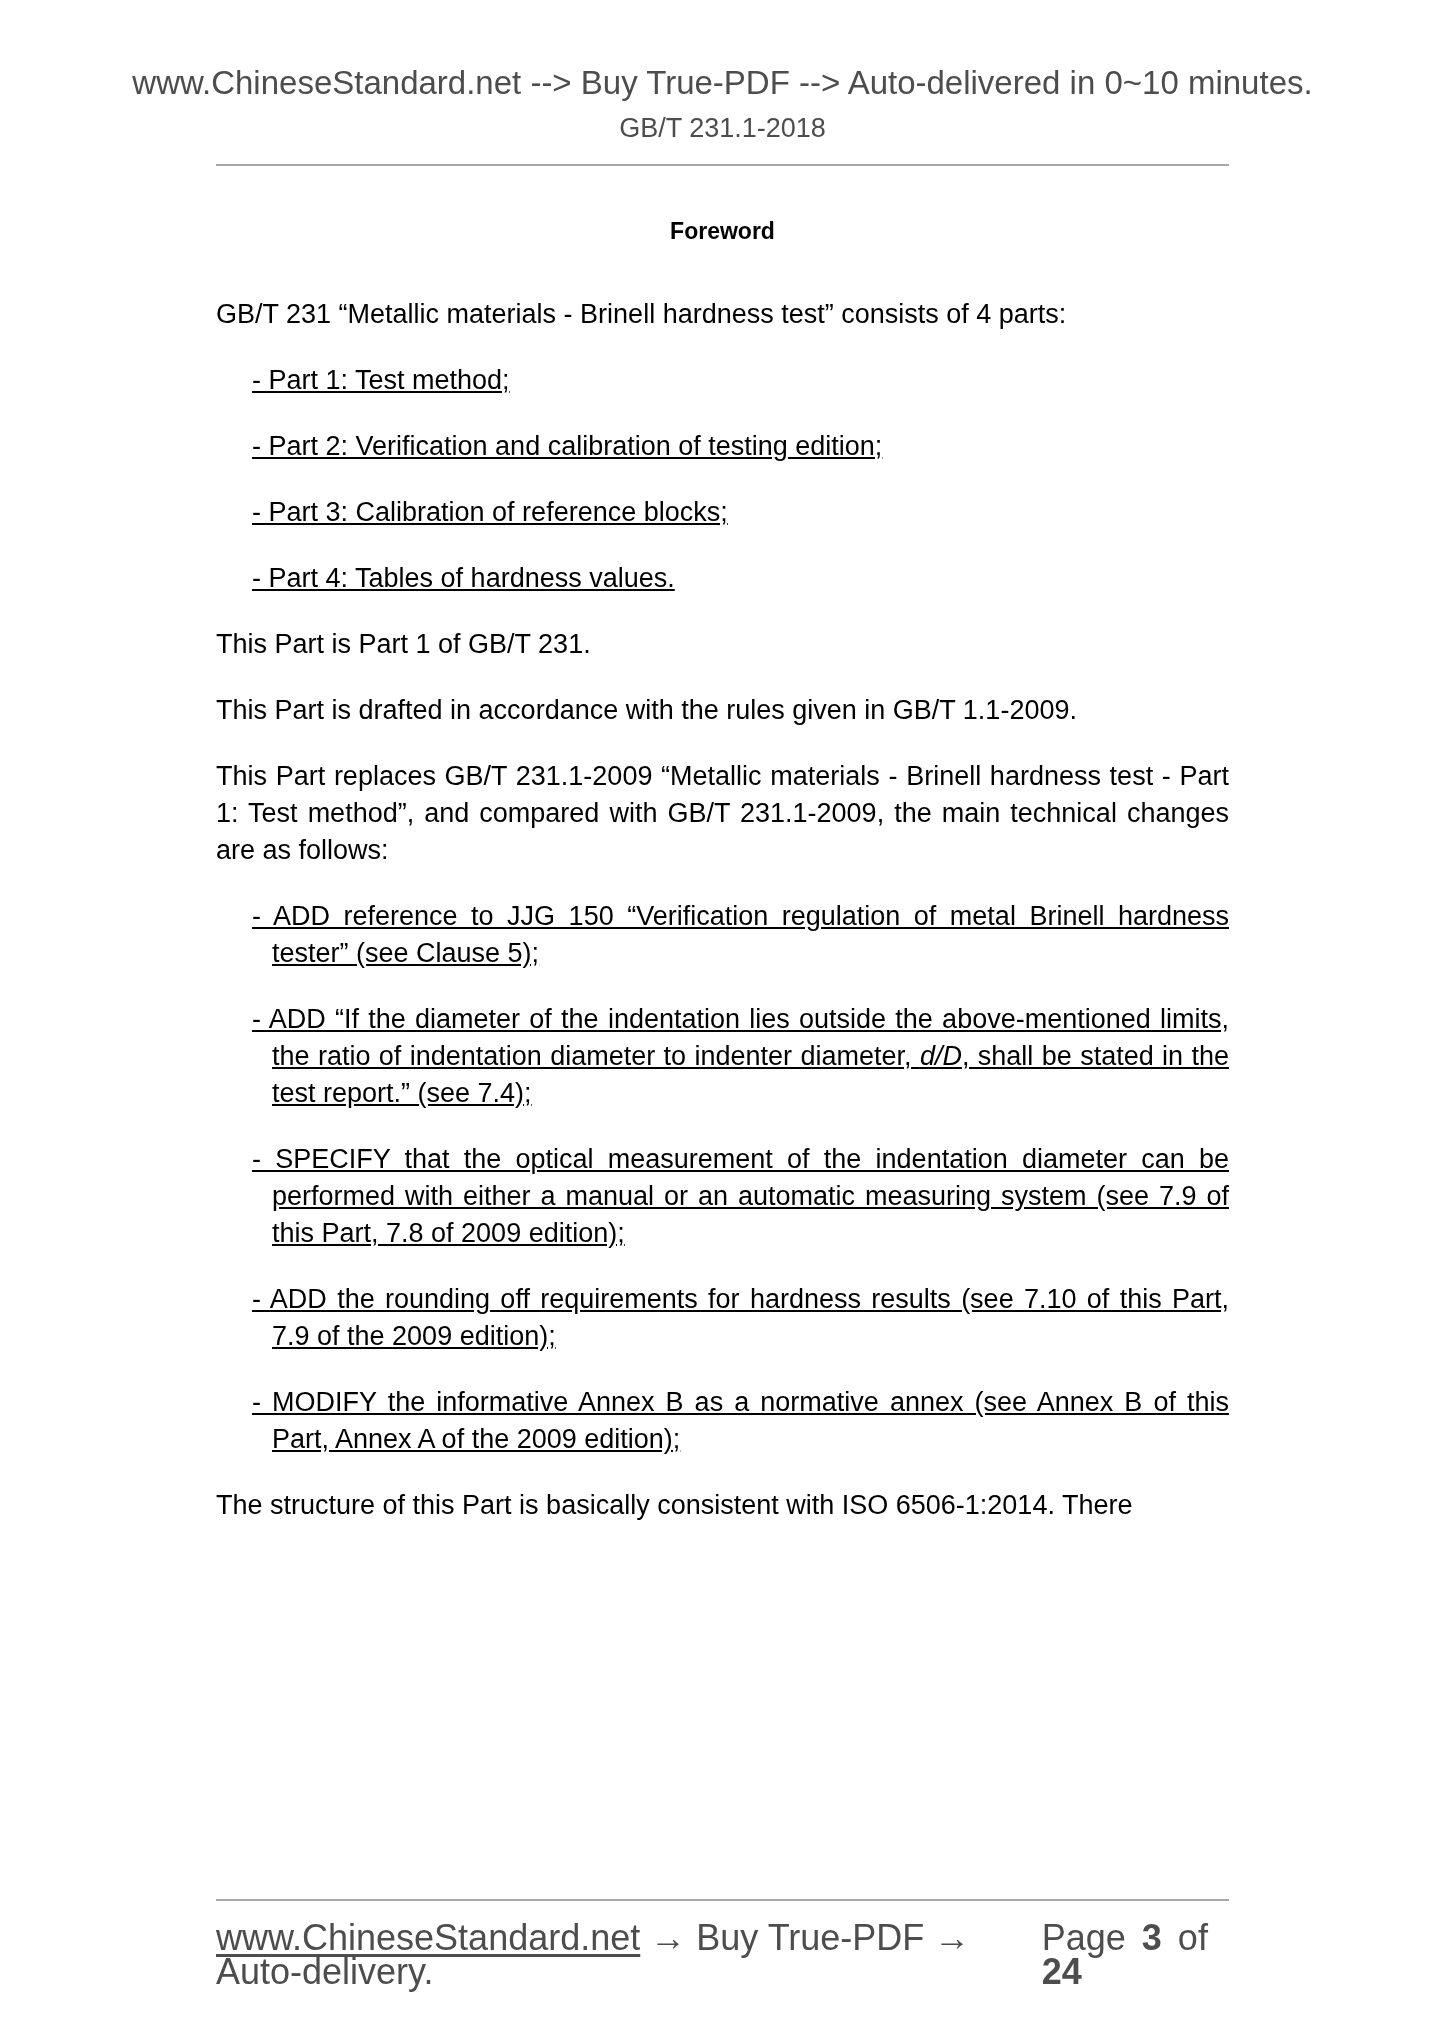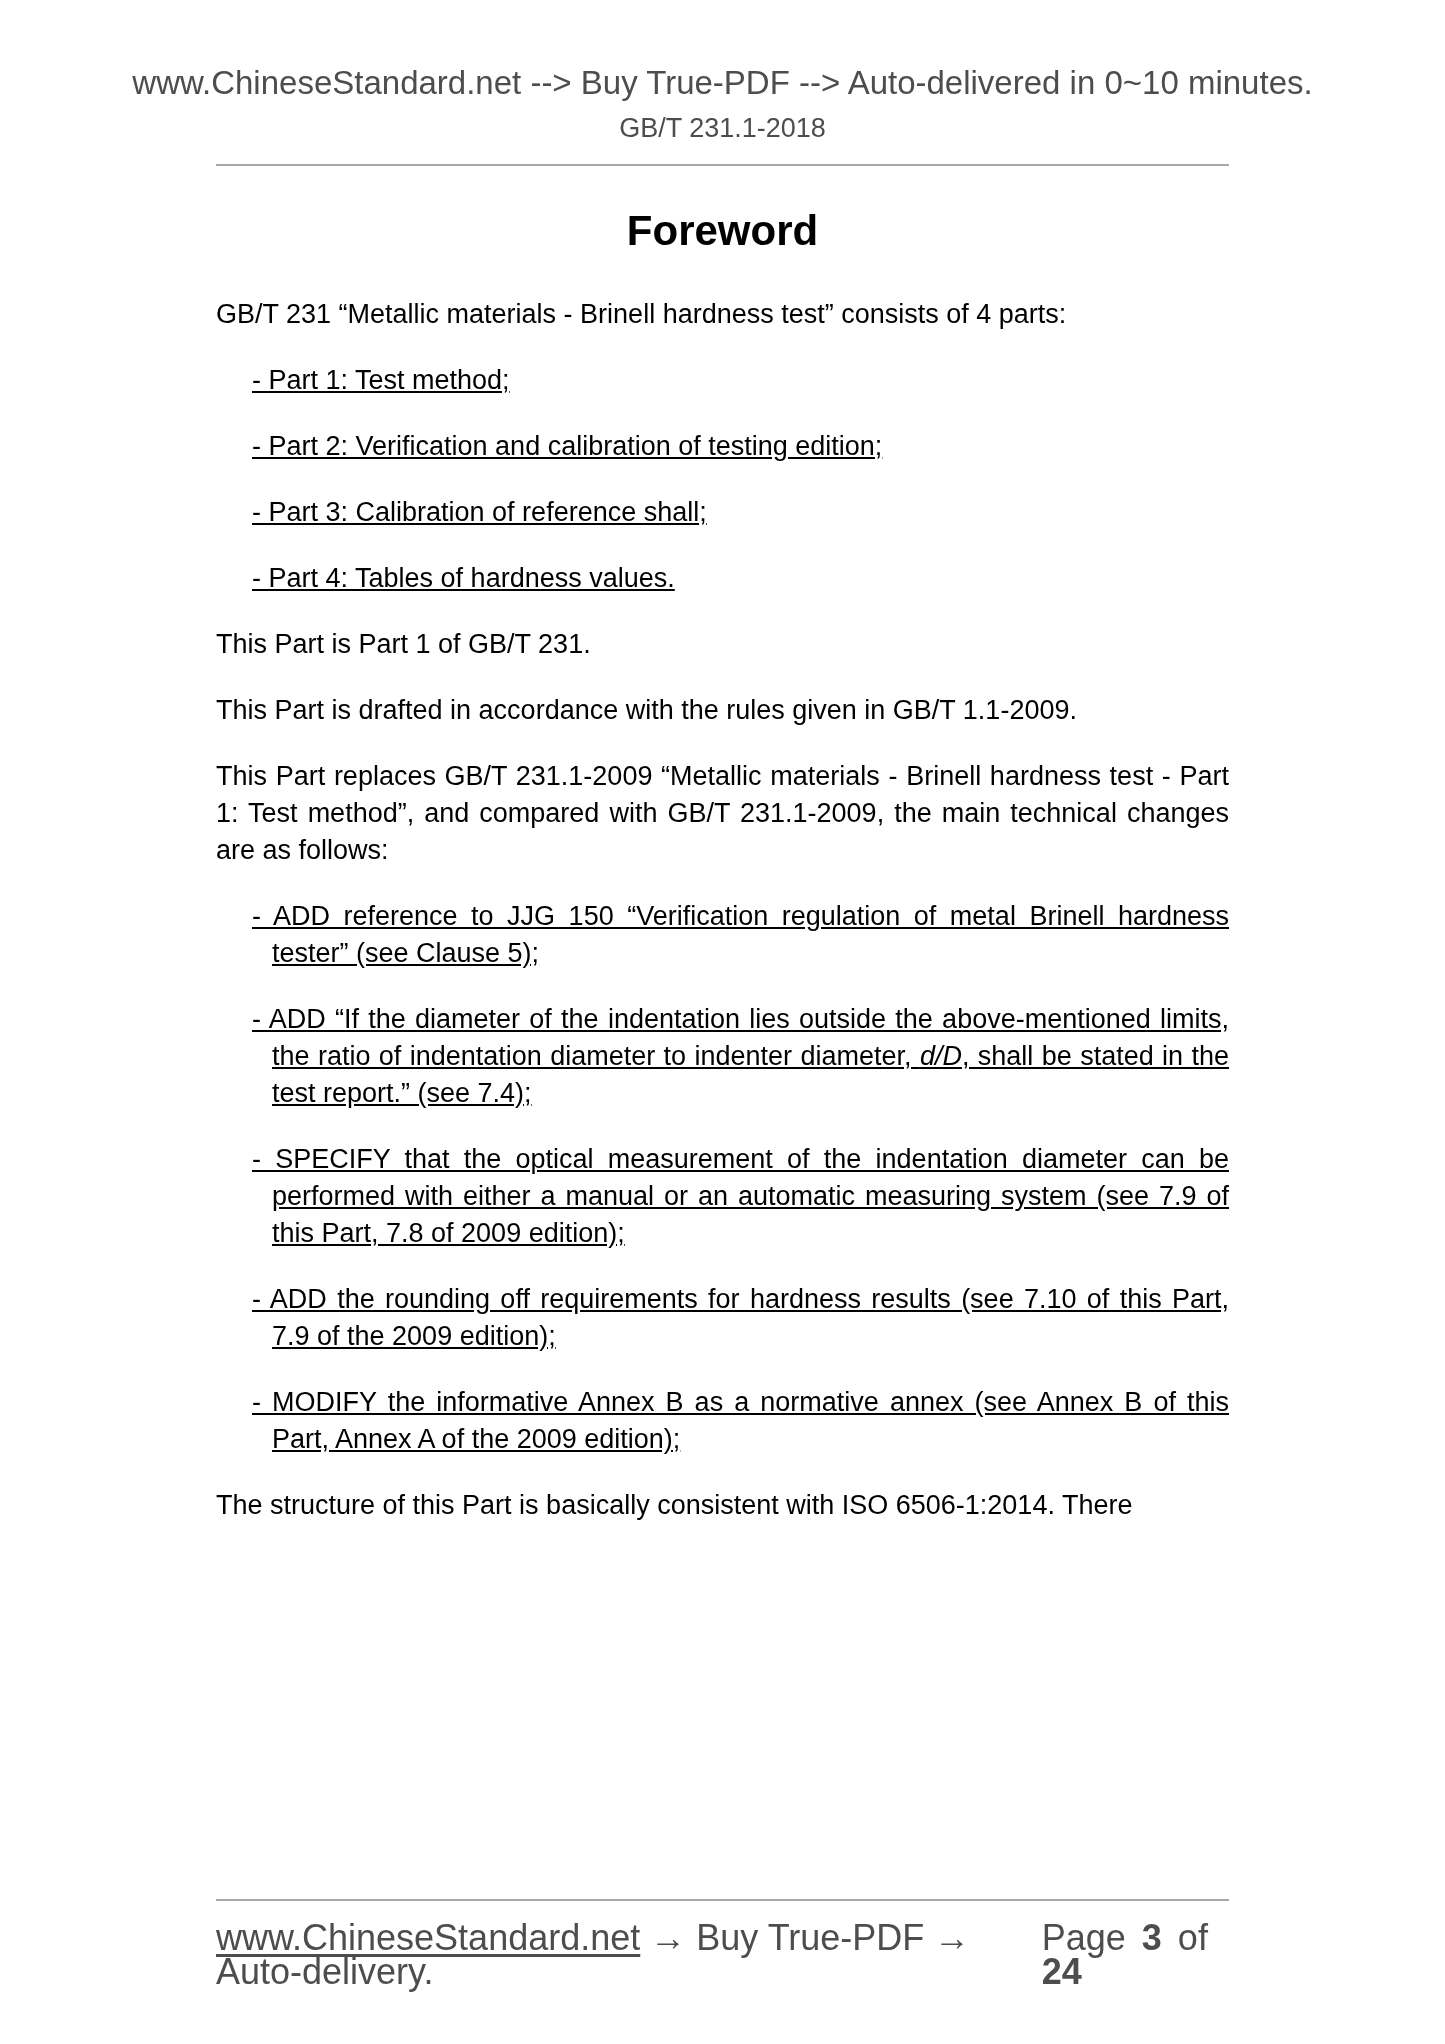--- a/index.html
+++ b/index.html
@@ -39,21 +39,21 @@
     height:0;
   }
   
   .content{
     width:1013px;
     margin:0 auto;
     font-size:27px;
     line-height:37px;
   }
   .doc-title{
-    font-size:42px;
+    font-size:23px;
     line-height:42px;
     font-weight:bold;
     text-align:center;
     margin:44px 0 44px 0;
     color:var(--body-text,#000);
   }
   .content p{
     margin:29px 0;
     text-align:justify;
   }
@@ -98,21 +98,21 @@
   </div>
 
   <div class="content">
     <h1 class="doc-title">Foreword</h1>
 
     <p>GB/T 231 “Metallic materials - Brinell hardness test” consists of 4 parts:</p>
 
     <div class="list">
       <p>- Part 1: Test method;</p>
       <p>- Part 2: Verification and calibration of testing edition;</p>
-      <p>- Part 3: Calibration of reference shall;</p>
+      <p>- Part 3: Calibration of reference blocks;</p>
       <p>- Part 4: Tables of hardness values.</p>
     </div>
 
     <p>This Part is Part 1 of GB/T 231.</p>
     <p>This Part is drafted in accordance with the rules given in GB/T 1.1-2009.</p>
     <p>This Part replaces GB/T 231.1-2009 “Metallic materials - Brinell hardness test - Part 1: Test method”, and compared with GB/T 231.1-2009, the main technical changes are as follows:</p>
 
     <div class="list">
       <p><span>- ADD reference to JJG 150 “Verification regulation of metal Brinell hardness tester” (see Clause 5);</span><span class="it"></span><span></span></p>
       <p><span>- ADD “If the diameter of the indentation lies outside the above-mentioned limits, the ratio of indentation diameter to indenter diameter, </span><span class="it">d/D</span><span>, shall be stated in the test report.” (see 7.4);</span></p>

